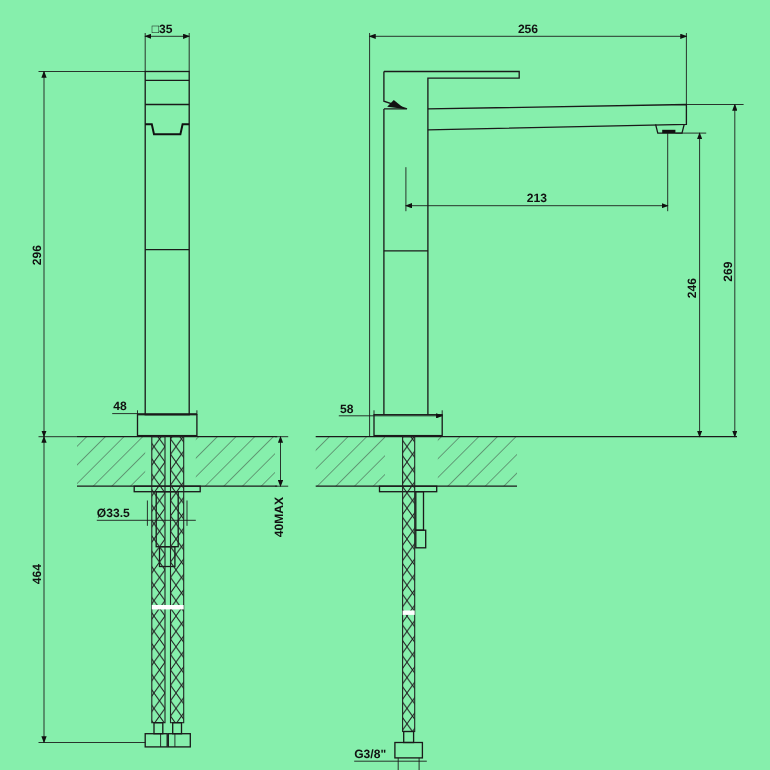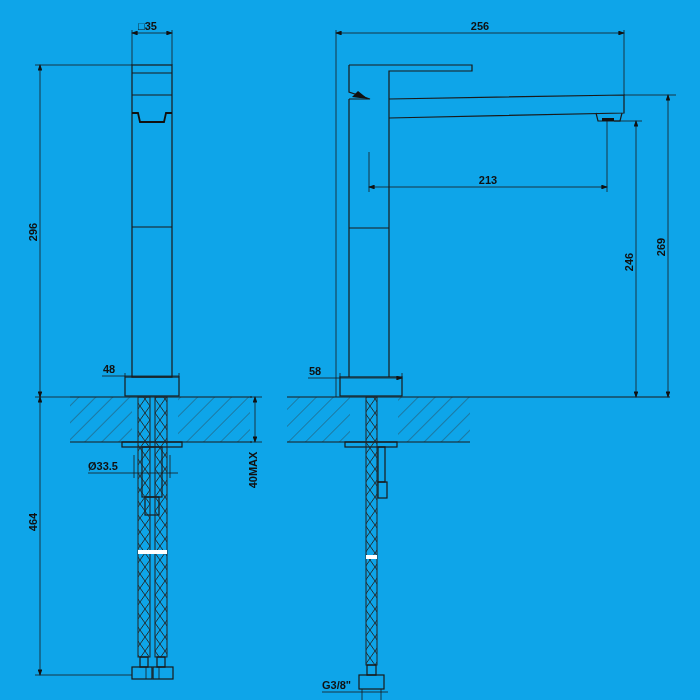--- a/index.html
+++ b/index.html
@@ -1,16 +1,16 @@
 <!DOCTYPE html>
 <html><head>
 <meta charset="utf-8">
 <style>
   html, body { margin: 0; padding: 0; background: #ffffff; }
-  #canvas { position: relative; width: 700px; height: 700px; background: #0ea5e9; overflow: hidden; }
+  #canvas { position: relative; width: 700px; height: 700px; background: #86efac; overflow: hidden; }
   svg { position: absolute; left: 0; top: 0; }
   .ln { stroke: #1a1a1a; stroke-width: 1.2; fill: none; }
   .thin { stroke: #1a1a1a; stroke-width: 0.8; fill: none; }
   .thick { stroke: #111; stroke-width: 1.8; fill: none; }
   .hatch { stroke: #333; stroke-width: 0.8; }
   .lbl { font-family: "Liberation Sans", sans-serif; font-weight: bold; font-size: 11px; fill: #111; }
 </style>
 </head>
 <body>
 

